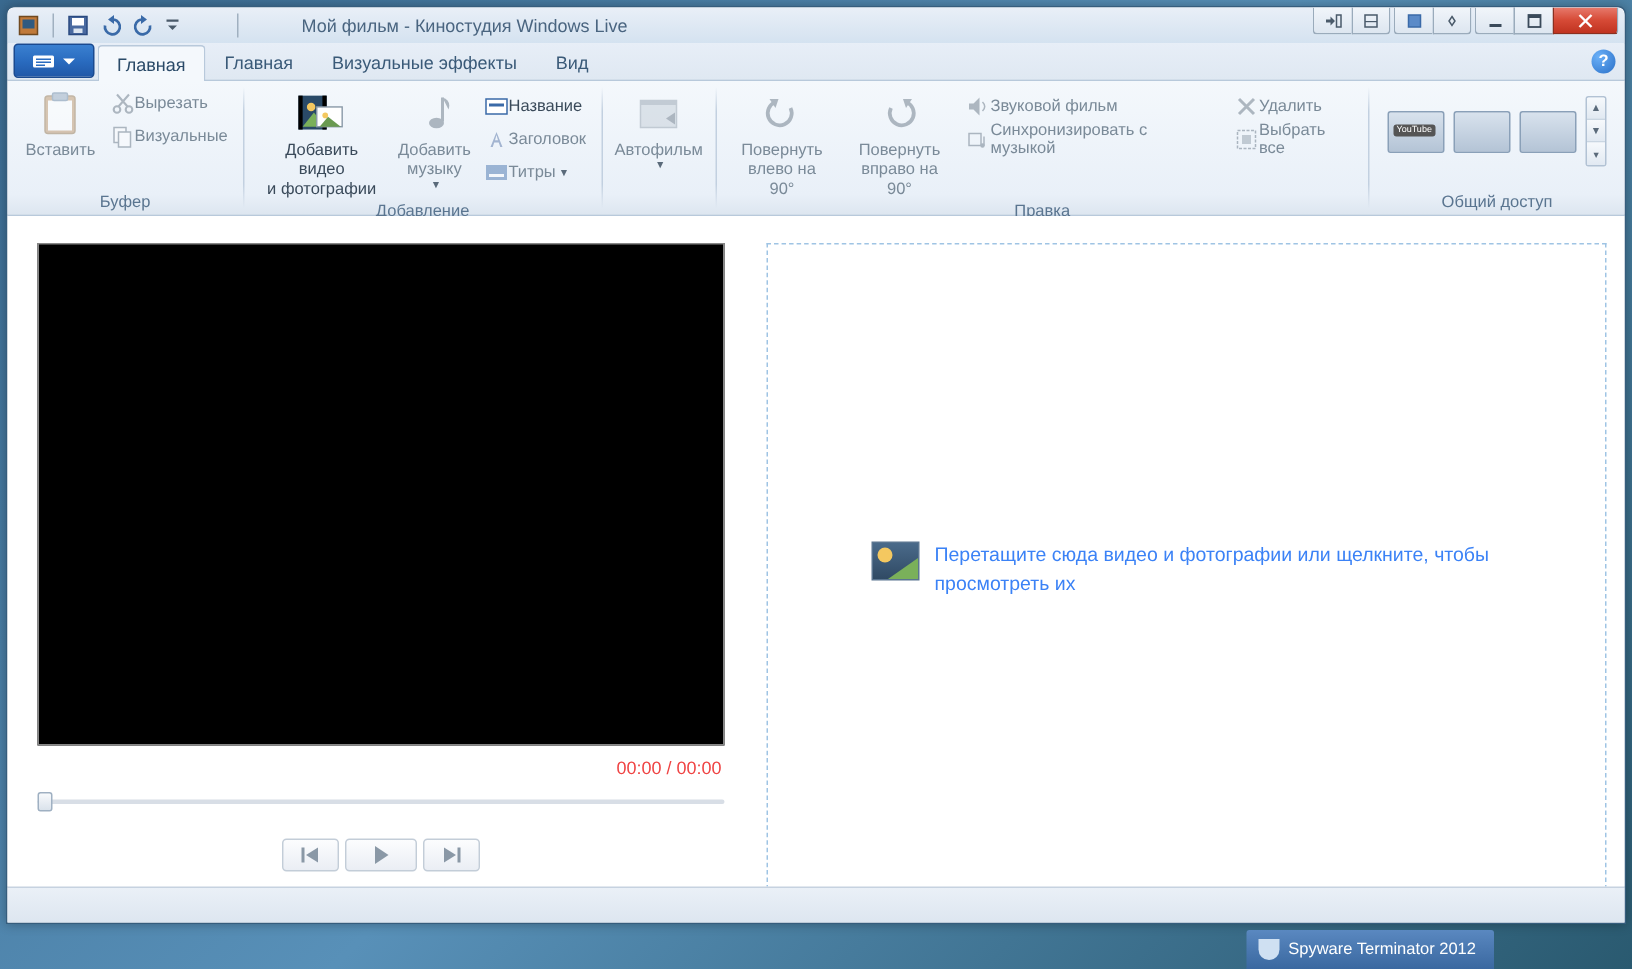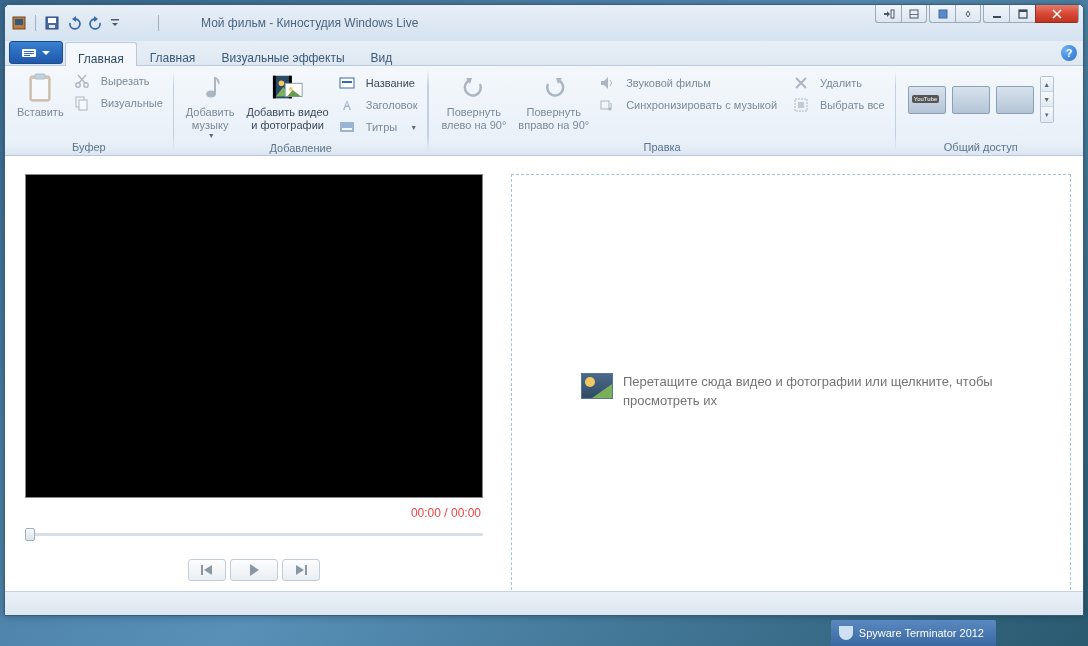--- a/index.html
+++ b/index.html
@@ -1,52 +1,52 @@
 <!DOCTYPE html>
 <html><head>
 <meta charset="utf-8">
 <style>
 * { margin: 0; padding: 0; box-sizing: border-box; font-family: "Segoe UI", Tahoma, sans-serif; }
 body { width: 1088px; height: 646px; background: linear-gradient(135deg, #3a6a90, #5890b8, #2a5a70); overflow: hidden; }
 .window { position: absolute; left: 4px; top: 4px; width: 1080px; height: 612px; background: #fcfdfe; border: 1px solid #365d7d; border-radius: 5px 5px 0 0; box-shadow: 0 0 8px rgba(0,0,0,0.3); display: flex; flex-direction: column; }
 
 
-.titlebar { height: 36px; background: linear-gradient(#e9eff7, #d4e2f0); border-radius: 5px 5px 0 0; display: flex; align-items: center; padding: 0 4px; font-size: 12px; color: #3a5a78; position: relative; gap: 32px; }
+.titlebar { height: 24px; background: linear-gradient(#e9eff7, #d4e2f0); border-radius: 5px 5px 0 0; display: flex; align-items: center; padding: 0 4px; font-size: 12px; color: #3a5a78; position: relative; gap: 32px; }
 .titlebar .qat { display: flex; align-items: center; gap: 2px; }
 .qat-item { width: 20px; height: 18px; display: flex; align-items: center; justify-content: center; color: #4a5a6a; cursor: default; }
 .titlebar .divider { width: 1px; height: 16px; background: #a0b0c0; margin: 0 4px; }
 .title-text { margin-left: 6px; color: #4a6580; }
 .titlebar-right { position: absolute; right: 4px; top: 0; display: flex; gap: 2px; align-items: flex-start; }
 .tb-btn { width: 26px; height: 18px; border: 1px solid #9aabbb; border-top: none; border-radius: 0 0 3px 3px; background: linear-gradient(#f1f5fa,#dde6f0); display: flex; align-items: center; justify-content: center; font-size: 9px; color: #3a4a5a; }
 .tb-group { display: flex; }
 .tb-group .tb-btn { border-radius: 0; border-right: none; }
 .tb-group .tb-btn:first-child { border-radius: 0 0 0 3px; }
 .tb-group .tb-btn:last-child { border-radius: 0 0 3px 0; border-right: 1px solid #9aabbb; }
 .tb-close { width: 44px; background: linear-gradient(#e77a6c,#d64a36,#c03320); color: #fff; border-color: #8a3020; }
 
 
 .tab-row { height: 25px; background: linear-gradient(#e7eef7,#dfe8f2); display: flex; align-items: flex-end; padding-left: 4px; border-bottom: 1px solid #b8c9db; position: relative; }
 .file-tab { height: 23px; width: 54px; background: linear-gradient(#3a80d0,#2a6cc0,#2058a8); border: 1px solid #1a4a90; border-radius: 3px; display: flex; align-items: center; justify-content: center; color: #fff; margin-right: 2px; margin-bottom: 1px; }
 .file-tab svg { width: 32px; height: 14px; }
-.tab { height: 24px; padding: 0 12px; display: flex; align-items: flex-end; font-size: 12px; color: #3a5a78; border: 1px solid transparent; border-bottom: none; cursor: default; margin-top: 37px; }
+.tab { height: 24px; padding: 0 12px; display: flex; align-items: center; font-size: 12px; color: #3a5a78; border: 1px solid transparent; border-bottom: none; cursor: default; margin-top: 37px; }
 .tab.active { background: #f4f8fc; border-color: #b8c9db; border-radius: 3px 3px 0 0; position: relative; top: 1px; color: #2a4a68; }
 .help-btn { position: absolute; right: 6px; top: 4px; width: 16px; height: 16px; border-radius: 50%; background: radial-gradient(circle at 30% 30%, #6ab0f8, #2a70c8); color: #fff; font-size: 11px; font-weight: bold; display: flex; align-items: center; justify-content: center; }
 
 
 .ribbon { height: 90px; background: linear-gradient(#f4f8fc, #e9f0f8 85%, #dde6f0); border-bottom: 1px solid #b8c9db; display: flex; }
 .group { display: flex; flex-direction: column; align-items: center; padding: 2px 6px 0; }
 .group-content { flex: 1; display: flex; align-items: flex-start; }
 .group-label { font-size: 11px; color: #5a7590; padding: 1px 0 2px; }
 .group-sep { width: 1px; background: linear-gradient(transparent, #c2d0e0 20%, #c2d0e0 80%, transparent); margin: 4px 0; }
 
 .big-btn { display: flex; flex-direction: column; align-items: center; justify-content: flex-start; padding: 4px 6px 0; font-size: 11px; color: #7a8a98; text-align: center; line-height: 1.2; min-width: 48px; }
 .big-btn.enabled { color: #3a4a5a; }
 .big-btn .ico { width: 32px; height: 32px; margin-bottom: 2px; display: flex; align-items: center; justify-content: center; }
 .small-btns { display: flex; flex-direction: column; gap: 0; padding-top: 2px; }
-.small-btn { display: flex; align-items: center; gap: 11px; padding: 2px 4px; font-size: 11px; color: #7a8a98; height: 22px; }
+.small-btn { display: flex; align-items: center; gap: 0; padding: 2px 4px; font-size: 11px; color: #7a8a98; height: 22px; }
 .small-btn.enabled { color: #3a4a5a; }
 .small-btn .ico { width: 16px; height: 16px; display: flex; align-items: center; justify-content: center; flex-shrink: 0; }
 .micro-ico { width: 16px; height: 16px; }
 .dd { font-size: 7px; color: #5a6a7a; margin-left: 2px; }
 
 
 .share-thumbs { display: flex; gap: 6px; align-items: center; padding: 8px 6px 0; }
 .share-thumb { width: 38px; height: 28px; background: linear-gradient(#d8e2ed,#b4c4d6); border: 1px solid #8aa0b8; border-radius: 2px; position: relative; }
 .share-thumb.yt::after { content: "YouTube"; position: absolute; font-size: 6px; color: #fff; background: #555; padding: 1px 2px; border-radius: 2px; left: 3px; top: 8px; }
 .share-scroll { display: flex; flex-direction: column; border: 1px solid #b2c2d4; border-radius: 2px; overflow: hidden; }
@@ -64,21 +64,21 @@
 .controls { display: flex; gap: 4px; justify-content: center; width: 458px; margin-top: 16px; }
 .ctrl-btn { width: 38px; height: 22px; border: 1px solid #c3cdd8; border-radius: 3px; background: linear-gradient(#fcfdfe,#eaeef4); display: flex; align-items: center; justify-content: center; color: #8a98a6; }
 .ctrl-btn.play { width: 48px; }
 
 .timeline-pane { flex: 1; padding: 18px 12px 12px 8px; }
 .drop-zone { width: 100%; height: 436px; border: 1px dashed #9fc4e4; display: flex; align-items: center; justify-content: center; }
 .drop-msg { display: flex; align-items: flex-start; gap: 10px; max-width: 460px; padding: 0 20px; }
 .drop-msg .thumb { width: 32px; height: 26px; background: linear-gradient(#4a6a8a,#304a64); border: 1px solid #5a7590; position: relative; flex-shrink: 0; }
 .drop-msg .thumb::before { content:""; position:absolute; left:3px; top:3px; width:10px; height:10px; border-radius:50%; background:#f4c860; }
 .drop-msg .thumb::after { content:""; position:absolute; right:0; bottom:0; width:0; height:0; border-left:20px solid transparent; border-bottom:14px solid #7ab05a; }
-.drop-text { font-size: 13px; color: #737373; line-height: 1.45; }
+.drop-text { font-size: 13px; color: #3b82f6; line-height: 1.45; }
 
 
 .statusbar { height: 24px; background: linear-gradient(#eaf0f7,#dde6f0); border-top: 1px solid #c6d2e0; }
 
 
 .task-notif { position: absolute; right: 92px; bottom: 0; height: 26px; background: linear-gradient(#5a88c0, #3a68a0); color: #fff; font-size: 11px; display: flex; align-items: center; padding: 0 12px 0 8px; gap: 6px; border-radius: 2px 2px 0 0; }
 .task-notif .shield { width: 14px; height: 14px; background: #cfe0f2; border-radius: 0 0 50% 50%; position: relative; }
 
 
 .disabled-ico { opacity: 0.45; }
@@ -234,48 +234,48 @@
             <span>Визуальные</span>
           </div>
         </div>
       </div>
       <div class="group-label">Буфер</div>
     </div>
     <div class="group-sep"></div>
 
     <div class="group">
       <div class="group-content">
-        <div class="big-btn">
-          <div class="ico disabled-ico">
-            <svg width="26" height="30" viewBox="0 0 26 30">
-                <path d="M18 4 L18 20" stroke="#5a6a7a" stroke-width="2"></path>
-                <ellipse cx="14" cy="21" rx="5" ry="3.5" fill="#5a6a7a"></ellipse>
-                <path d="M18 4 Q 24 6 22 12" fill="#5a6a7a"></path>
-              </svg>
-          </div>
-          <span style="white-space:pre-line;">Добавить
-музыку</span>
-            <span class="dd">▼</span>
-        </div>
         <div class="big-btn enabled" style="max-width:100px;">
           <div class="ico">
             <svg width="34" height="30" viewBox="0 0 34 30">
                 <rect x="1" y="2" width="20" height="24" fill="#2a4a68"></rect>
                 <rect x="1" y="2" width="3" height="24" fill="#000"></rect>
                 <rect x="18" y="2" width="3" height="24" fill="#000"></rect>
                 <circle cx="10" cy="10" r="3" fill="#f4c860"></circle>
                 <path d="M4 24 L12 14 L20 24 Z" fill="#7ab05a"></path>
                 <rect x="14" y="10" width="18" height="14" fill="#fff" stroke="#8a9aa8"></rect>
                 <circle cx="20" cy="16" r="2" fill="#f4c860"></circle>
                 <path d="M16 24 L22 17 L31 24 Z" fill="#6a9a50"></path>
               </svg>
           </div>
           <span style="white-space:pre-line;">Добавить видео
 и фотографии</span>
         </div>
+        <div class="big-btn">
+          <div class="ico disabled-ico">
+            <svg width="26" height="30" viewBox="0 0 26 30">
+                <path d="M18 4 L18 20" stroke="#5a6a7a" stroke-width="2"></path>
+                <ellipse cx="14" cy="21" rx="5" ry="3.5" fill="#5a6a7a"></ellipse>
+                <path d="M18 4 Q 24 6 22 12" fill="#5a6a7a"></path>
+              </svg>
+          </div>
+          <span style="white-space:pre-line;">Добавить
+музыку</span>
+            <span class="dd">▼</span>
+        </div>
         <div class="small-btns" style="padding-top:4px;">
           <div class="small-btn enabled">
             <span class="ico">
                 <svg class="micro-ico" viewBox="0 0 16 16">
                   <rect x="1" y="3" width="14" height="10" fill="#fff" stroke="#3a6aa8"></rect>
                   <rect x="3" y="6" width="10" height="2" fill="#3a6aa8"></rect>
                 </svg>
               </span>
             <span>Название</span>
           </div>
@@ -296,20 +296,36 @@
               </span>
             <span>Титры</span>
               <span class="dd">▼</span>
           </div>
         </div>
       </div>
       <div class="group-label">Добавление</div>
     </div>
     <div class="group-sep"></div>
 
+    <div class="group" style="padding:2px 2px 0;">
+      <div class="group-content">
+        <div class="big-btn">
+          <div class="ico disabled-ico">
+            <svg width="30" height="30" viewBox="0 0 30 30">
+                <rect x="3" y="6" width="24" height="18" fill="#c0cad4" stroke="#8a98a6"></rect>
+                <rect x="3" y="6" width="24" height="3" fill="#8a98a6"></rect>
+                <path d="M20 18 L26 14 L26 22 Z" fill="#5a6a7a"></path>
+              </svg>
+          </div>
+          <span>Автофильм</span>
+            <span class="dd">▼</span>
+        </div>
+      </div>
+      <div class="group-label">&nbsp;</div>
+    </div>
     <div class="group-sep"></div>
 
     <div class="group">
       <div class="group-content">
         <div class="big-btn">
           <div class="ico disabled-ico">
             <svg width="28" height="28" viewBox="0 0 28 28">
                 <path d="M20 10 A8 8 0 1 1 10 6" fill="none" stroke="#5a6a7a" stroke-width="2.5"></path>
                 <path d="M6 4 L12 4 L10 10 Z" fill="#5a6a7a"></path>
               </svg>

